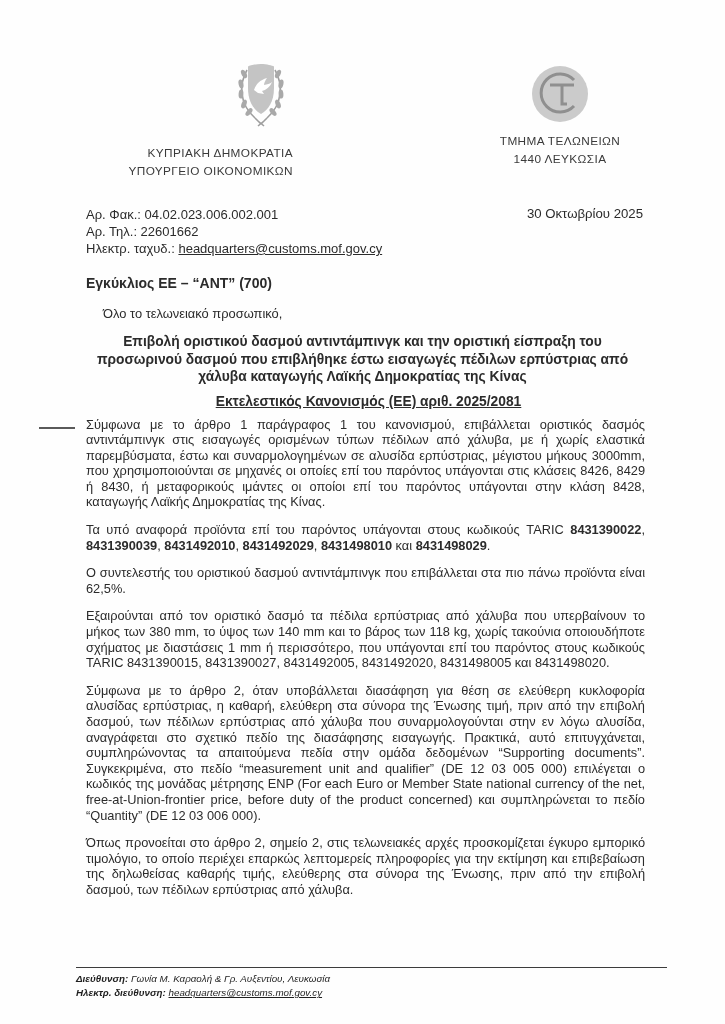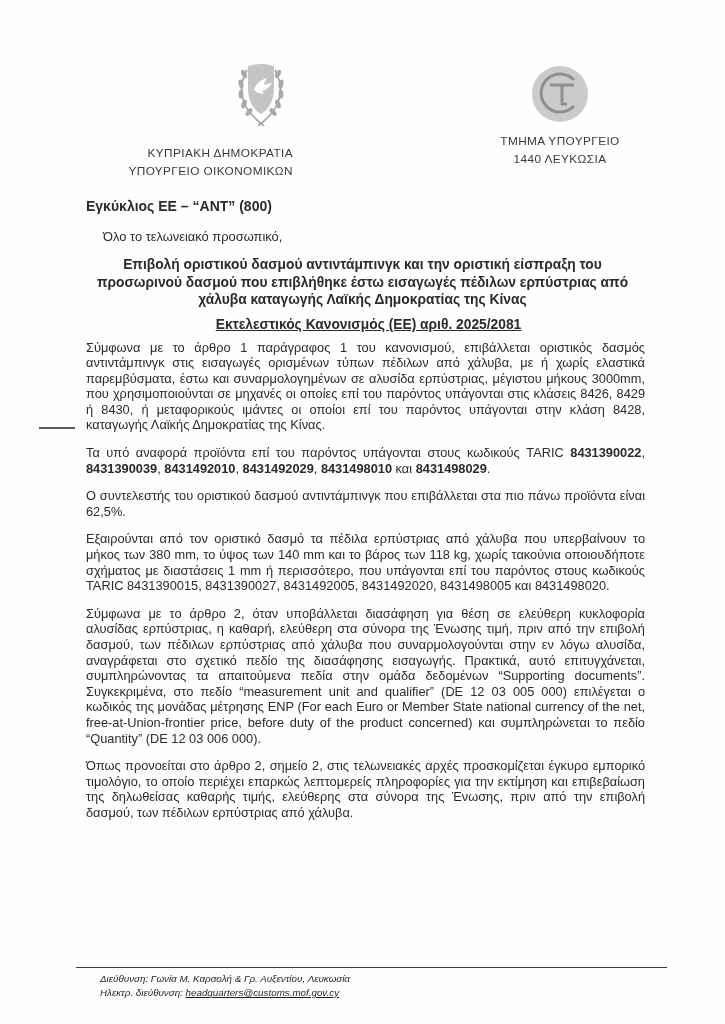--- a/index.html
+++ b/index.html
@@ -36,21 +36,21 @@
              text-align:justify;}
   .body-para .bseg{font-weight:700;}
   
   .margin-dash{position:absolute;left:39px;top:427px;width:36px;height:2px;background:#5a5a5a;}
   
   .footer{position:absolute;left:0;right:0;bottom:24px;padding:0 58px 0 76px;}
   .footer-rule{border:none;border-top:1.6px solid #3c3c3c;margin:0 0 4px 0;}
   .footer-cols{display:flex;font-style:italic;font-size:9.8px;line-height:14px;color:#1f1f1f;}
   .footer-col.left{width:315px;}
   .footer-col.right{flex:1;}
-  .f-label{font-weight:400;margin-left:24px;}
+  .f-label{font-weight:700;}
   .f-link{text-decoration:underline;color:#1f1f1f;}
 </style>
 </head>
 <body>
 
 <div class="page">
 
   <div class="header">
     <div class="org-col">
       <svg class="emblem" viewBox="0 0 64 74" xmlns="http://www.w3.org/2000/svg">
@@ -80,27 +80,37 @@
       <div class="org-line first">ΚΥΠΡΙΑΚΗ ΔΗΜΟΚΡΑΤΙΑ</div>
       <div class="org-line">ΥΠΟΥΡΓΕΙΟ ΟΙΚΟΝΟΜΙΚΩΝ</div>
     </div>
 
     <div class="dept-col">
       <svg class="emblem" viewBox="0 0 60 60" xmlns="http://www.w3.org/2000/svg">
         <circle cx="30" cy="30" r="28" fill="#cbcbcb"></circle>
         <path d="M44 16 A 19 19 0 1 0 44 42" fill="none" stroke="#8f8f8f" stroke-width="3"></path>
         <path d="M20 21 L44 21 M32 21 L32 40 L37 40" fill="none" stroke="#8f8f8f" stroke-width="3"></path>
       </svg>
-      <div class="org-line">ΤΜΗΜΑ ΥΠΟΥΡΓΕΙΟ</div>
+      <div class="org-line">ΤΜΗΜΑ ΤΕΛΩΝΕΙΩΝ</div>
       <div class="org-line">1440 ΛΕΥΚΩΣΙΑ</div>
     </div>
   </div>
 
+  <div class="ref-row">
+    <div class="ref-lines">
+      <div>Αρ. Φακ.: 04.02.023.006.002.001</div>
+      <div>Αρ. Τηλ.: 22601662</div>
+      <div>
+        <span>Ηλεκτρ. ταχυδ.: </span><a class="ref-email-link">headquarters@customs.mof.gov.cy</a>
+      </div>
+    </div>
+    <div class="date">30 Οκτωβρίου 2025</div>
+  </div>
 
-  <div class="circular">Εγκύκλιος ΕΕ – “ΑΝΤ” (800)</div>
+  <div class="circular">Εγκύκλιος ΕΕ – “ΑΝΤ” (700)</div>
 
   <div class="salutation">Όλο το τελωνειακό προσωπικό,</div>
 
   <div class="doc-title">
     <div>Επιβολή οριστικού δασμού αντιντάμπινγκ και την οριστική είσπραξη του</div>
     <div>προσωρινού δασμού που επιβλήθηκε έστω εισαγωγές πέδιλων ερπύστριας από</div>
     <div>χάλυβα καταγωγής Λαϊκής Δημοκρατίας της Κίνας</div>
   </div>
 
   <div class="doc-subtitle">Εκτελεστικός Κανονισμός (ΕΕ) αριθ. 2025/2081</div>

